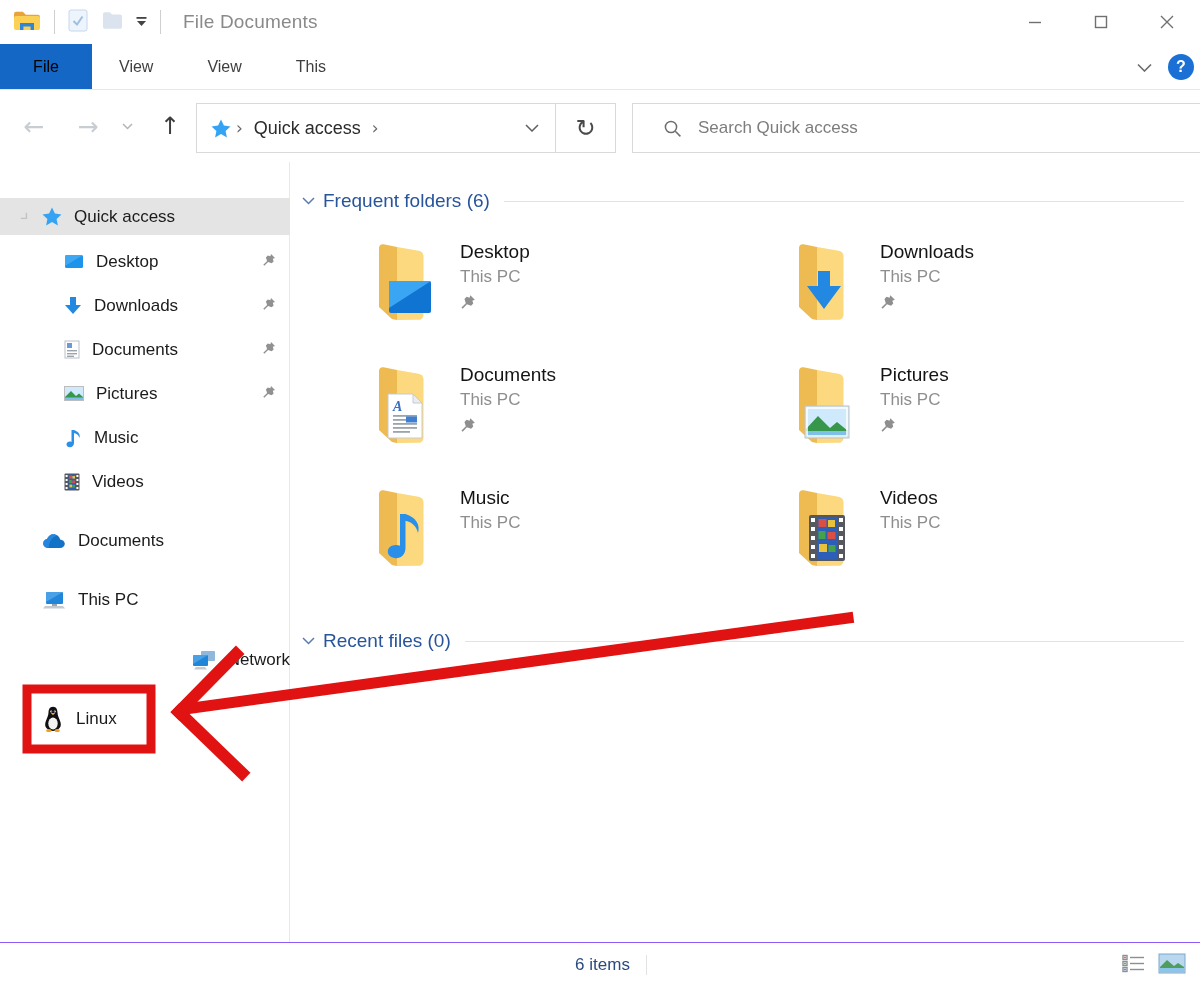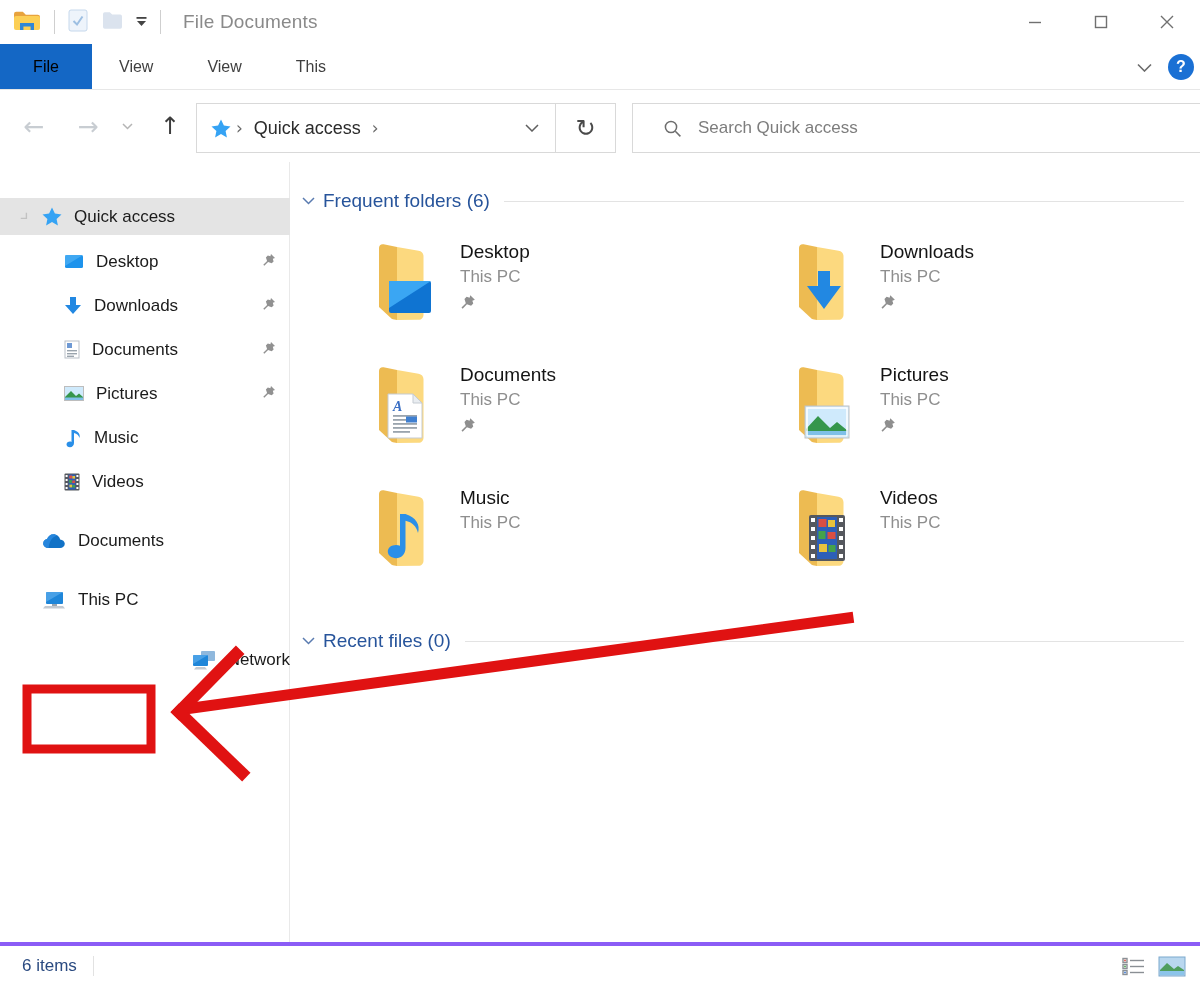--- a/index.html
+++ b/index.html
@@ -59,22 +59,22 @@
   .tile{display:flex;align-items:flex-start;width:340px;}
   .ticon{position:relative;width:66px;height:84px;flex:0 0 66px;}
   .ticon .overlay{position:absolute;}
   .tmeta{margin-left:26px;padding-top:1px;}
   .tname{font-size:19px;color:#141414;}
   .tloc{font-size:17px;color:#8e8e8e;margin-top:4px;}
   .tpin{margin-top:7px;}
   .emptymsg{position:absolute;top:540px;left:0;width:100%;text-align:center;color:#7b7b7b;font-size:18px;}
 
   
-  .statusbar{position:absolute;left:0;top:942px;width:100%;height:44px;border-top:4px solid #8b5cf6;
-             display:flex;align-items:center;box-sizing:border-box;}
+  .statusbar{position:absolute;left:0;top:942px;width:100%;height:44px;border-top:1px solid #8b5cf6;
+             display:flex;align-items:center;box-sizing:border-box;justify-content:center;}
   .scount{color:#2a4a80;font-size:17px;margin-left:22px;}
   .ssep{width:1px;height:20px;background:#e2e2e2;margin-left:16px;}
   .viewicons{position:absolute;right:14px;top:0;height:44px;display:flex;gap:12px;align-items:center;}
 
   
   .overlay-svg{position:absolute;left:0;top:0;width:1200px;height:986px;pointer-events:none;z-index:60;}
 </style>
 </head>
 <body>
 
@@ -330,20 +330,36 @@
         <svg width="24" height="20" viewBox="0 0 24 20">
           <rect x="9" y="1" width="14" height="10" rx="1" fill="#8fb8dd"></rect>
           <rect x="1" y="5" width="15" height="11" rx="1" fill="#1f86d9"></rect>
           <path d="M1 5 L16 5 L1 14 Z" fill="#64b2ee" opacity=".6"></path>
           <path d="M4 17 L13 17 L15 19.5 L2 19.5 Z" fill="#c3cad2"></path>
         </svg>
       </span>
       <span class="slabel">Network</span>
     </div>
 
+    <div class="srow" style="top:538px;">
+      <span style="margin-left:42px;display:flex;">
+        <svg width="22" height="26" viewBox="0 0 22 26">
+          <path d="M11 0.8 C7.6 0.8 6.5 3.7 6.5 6.6 C6.5 9.1 5.1 12 4.1 14.5 C3 17.3 2.6 20 4.4 22.1 C6.1 24.1 8.4 24.9 11 24.9 C13.6 24.9 15.9 24.1 17.6 22.1 C19.4 20 19 17.3 17.9 14.5 C16.9 12 15.5 9.1 15.5 6.6 C15.5 3.7 14.4 0.8 11 0.8 Z" fill="#101010"></path>
+          <ellipse cx="11" cy="17.6" rx="4.7" ry="6" fill="#f3f3f3"></ellipse>
+          <circle cx="9.2" cy="5.4" r="1" fill="#fff"></circle>
+            <circle cx="12.8" cy="5.4" r="1" fill="#fff"></circle>
+          <circle cx="9.4" cy="5.5" r="0.45" fill="#000"></circle>
+            <circle cx="12.6" cy="5.5" r="0.45" fill="#000"></circle>
+          <path d="M8.8 7 L13.2 7 L11 9.2 Z" fill="#f5a623"></path>
+          <ellipse cx="6.8" cy="24.6" rx="2.7" ry="1.5" fill="#f0a01e"></ellipse>
+          <ellipse cx="15.2" cy="24.6" rx="2.7" ry="1.5" fill="#f0a01e"></ellipse>
+        </svg>
+      </span>
+      <span class="slabel">Linux</span>
+    </div>
   </div>
 
   <div class="content">
 
     <div class="secheader" id="sec1" style="top:28px;">
       <span class="chev">
         <svg width="13" height="8">
             <polyline points="1,1 6.5,6.5 12,1" fill="none" stroke="#5a7bb0" stroke-width="1.5"></polyline>
           </svg>
       </span>

